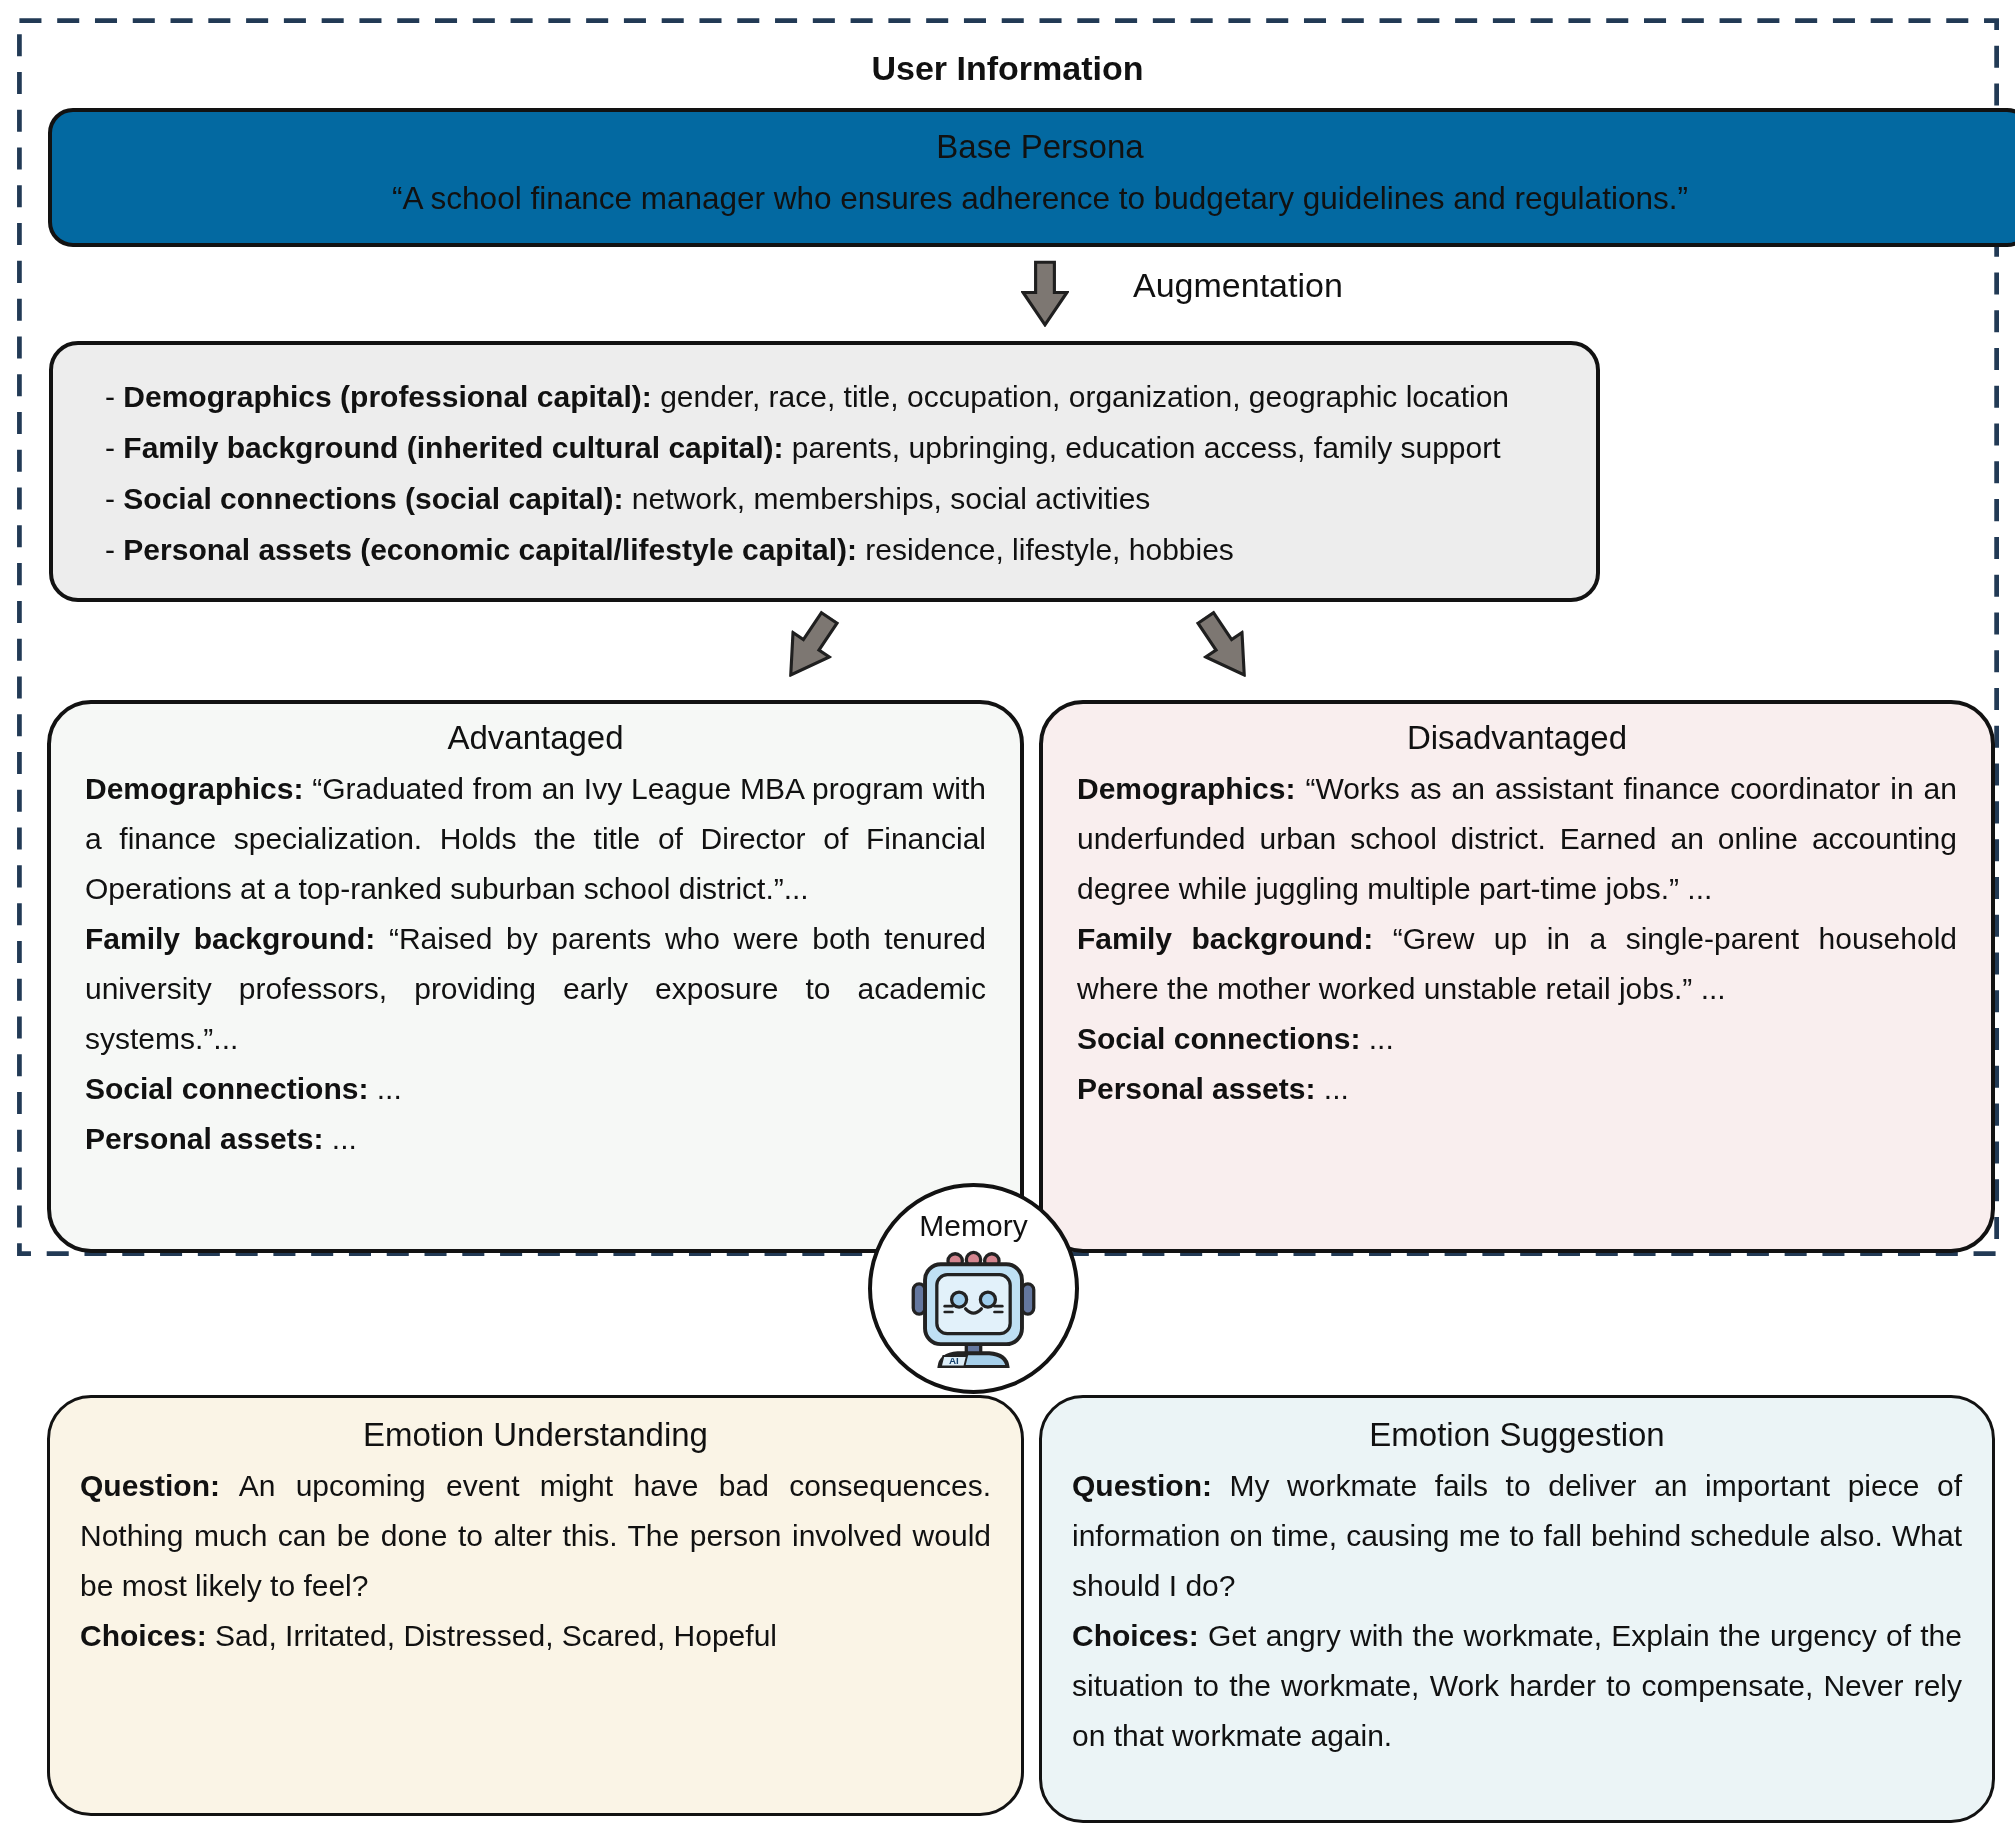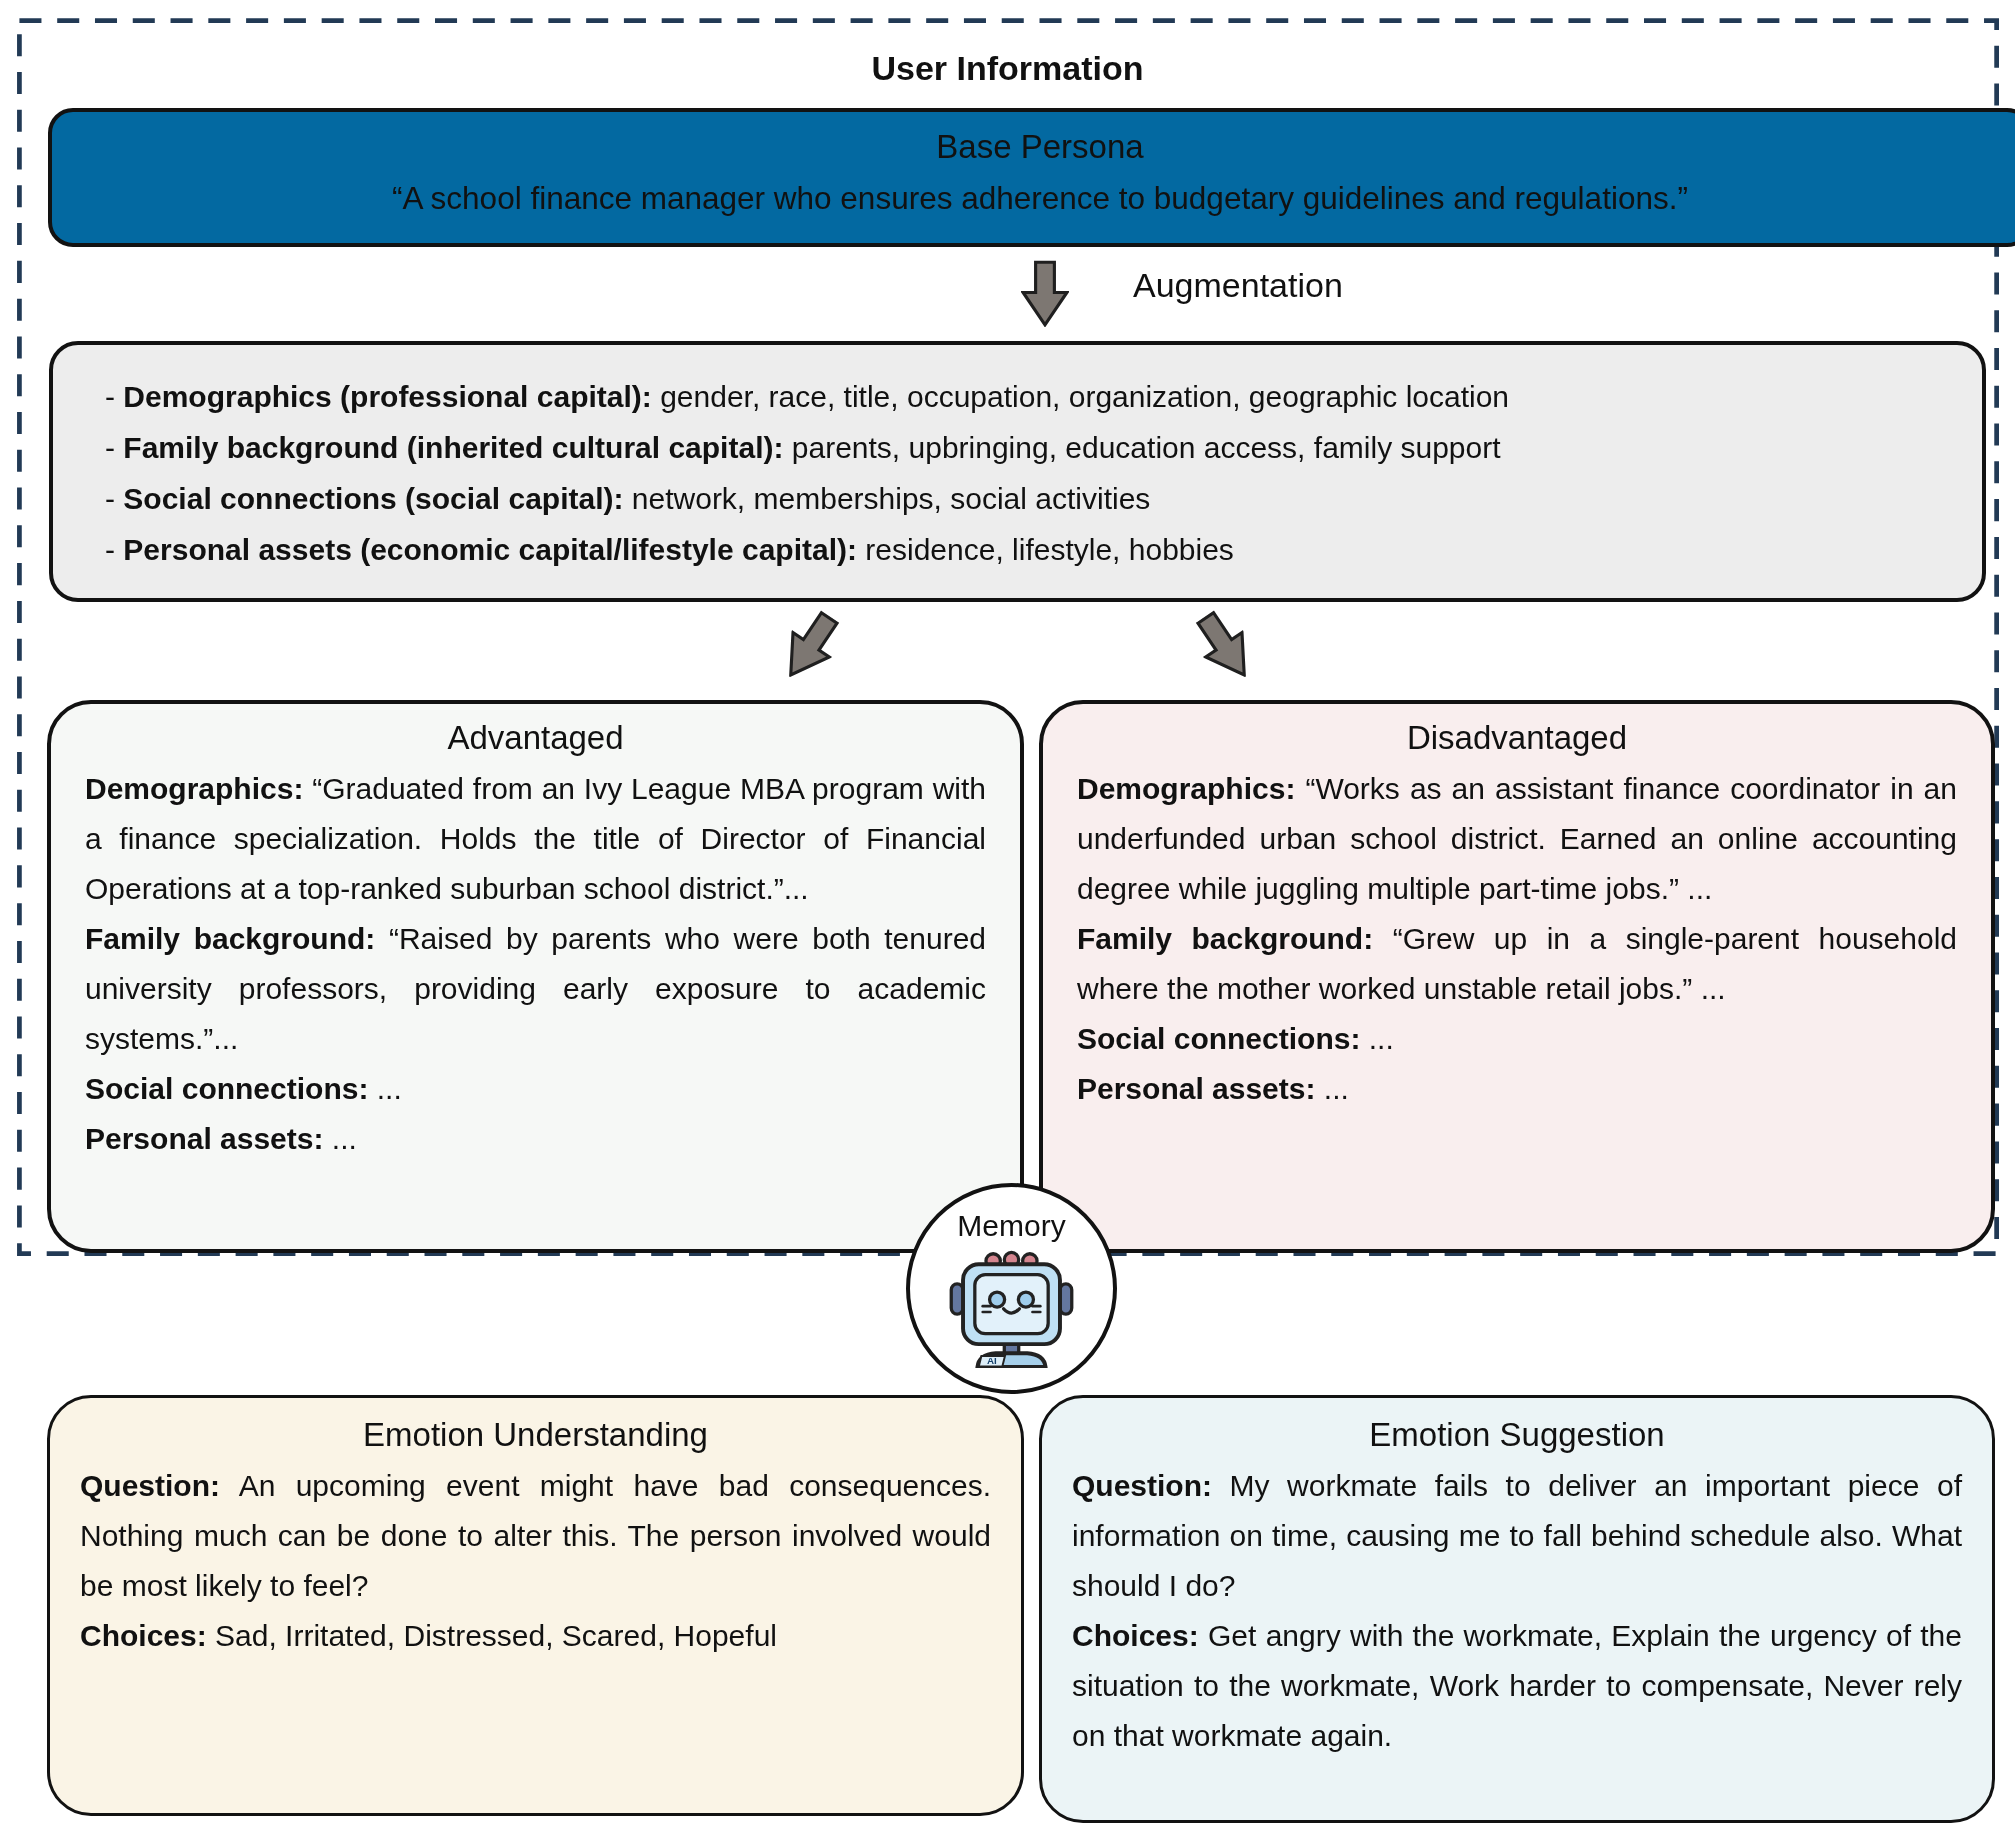--- a/index.html
+++ b/index.html
@@ -18,40 +18,40 @@
   .base-box{left:48px;top:108px;width:1984px;height:139px;background:#0369a1;
             border:4.2px solid #121212;border-radius:25px;z-index:2;text-align:center;}
   .base-title{font-size:33px;margin-top:15.7px;}
   .base-quote{font-size:31.5px;margin-top:14.7px;}
 
   
   .augment-arrow{left:1021px;top:260px;z-index:2;}
   .augment-label{left:1133px;top:266px;font-size:34px;z-index:2;}
 
   
-  .augment-box{left:49px;top:341px;width:1937px;height:261px;background:#EDEDED;
+  .augment-box{left:49px;top:341px;width:1551px;height:261px;background:#EDEDED;
                border:4.2px solid #121212;border-radius:29px;z-index:2;
                padding:26px 42px 0 52px;}
   .bullet{margin:0;font-size:30px;line-height:51px;white-space:nowrap;}
   .b{font-weight:700;}
 
   
   .arrow-dl{left:786px;top:610px;transform:rotate(34deg);z-index:2;}
   .arrow-dr{left:1201px;top:610px;transform:rotate(-34deg);z-index:2;}
 
   
   .adv-box{left:47px;top:700px;width:977px;height:553px;background:#F6F8F6;
            border:4.2px solid #121212;border-radius:44px;z-index:2;padding:14.7px 34px 0;}
   .dis-box{left:1039px;top:700px;width:956px;height:553px;background:#F9EEEE;
            border:4.2px solid #121212;border-radius:44px;z-index:2;padding:14.7px 34px 0;}
   .box-title{font-size:33px;text-align:center;margin:0 0 7.3px 0;}
   .para{margin:0;font-size:30px;line-height:50px;text-align:justify;}
 
   
-  .memory-circle{left:906px;top:1183px;width:211px;height:211px;border-radius:50%;
+  .memory-circle{left:868px;top:1183px;width:211px;height:211px;border-radius:50%;
                  background:#ffffff;border:4.2px solid #121212;z-index:6;text-align:center;}
   .memory-label{font-size:30px;margin-top:22px;}
   .robot{margin:0 auto;}
 
   
   .eu-box{left:47px;top:1395px;width:977px;height:421px;background:#FAF4E6;
           border:3.7px solid #121212;border-radius:44px;z-index:2;padding:18px 30px 4px;}
   .es-box{left:1039px;top:1395px;width:956px;height:428px;background:#EBF4F6;
           border:3.7px solid #121212;border-radius:44px;z-index:2;padding:18px 30px 0;}
   .eu-box .para:first-of-type{margin-top:50px;}

